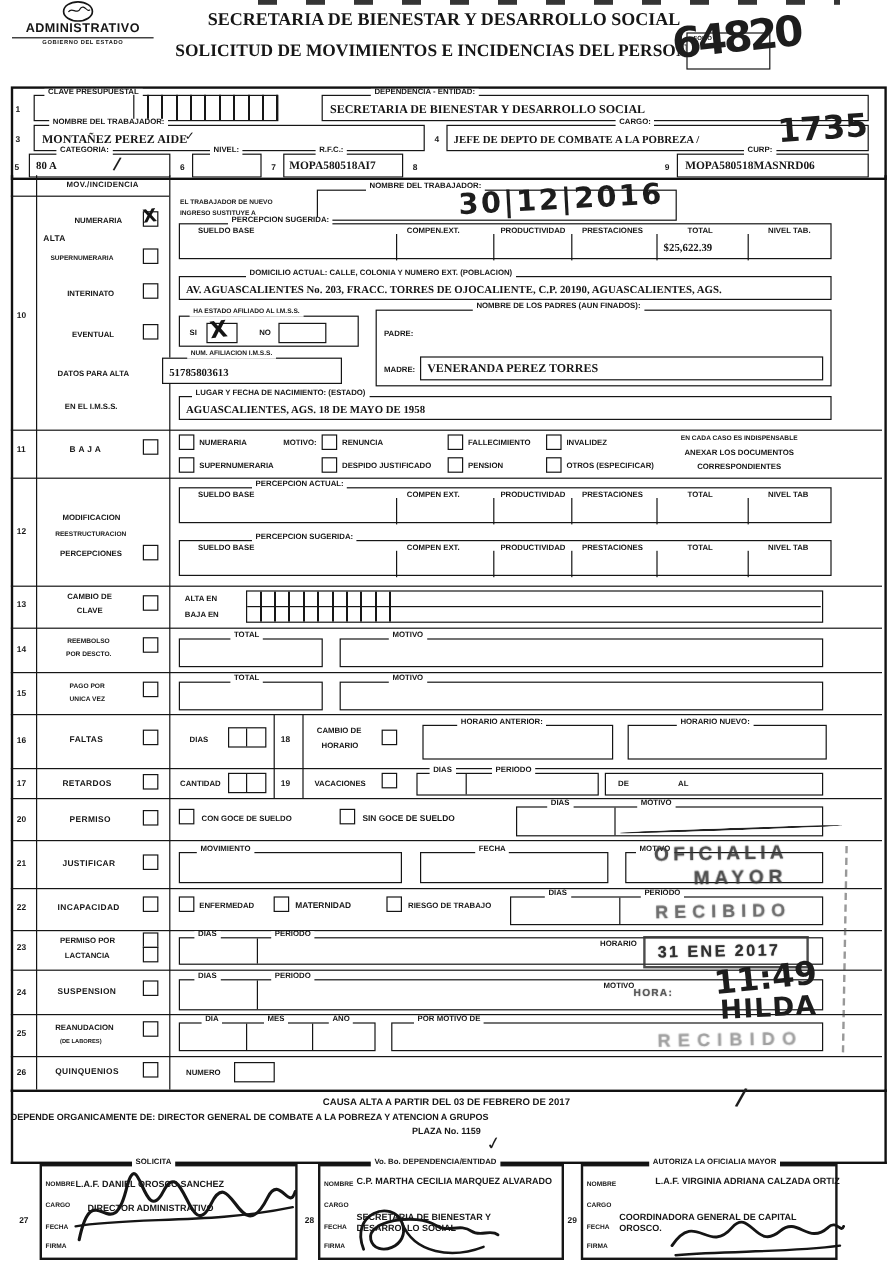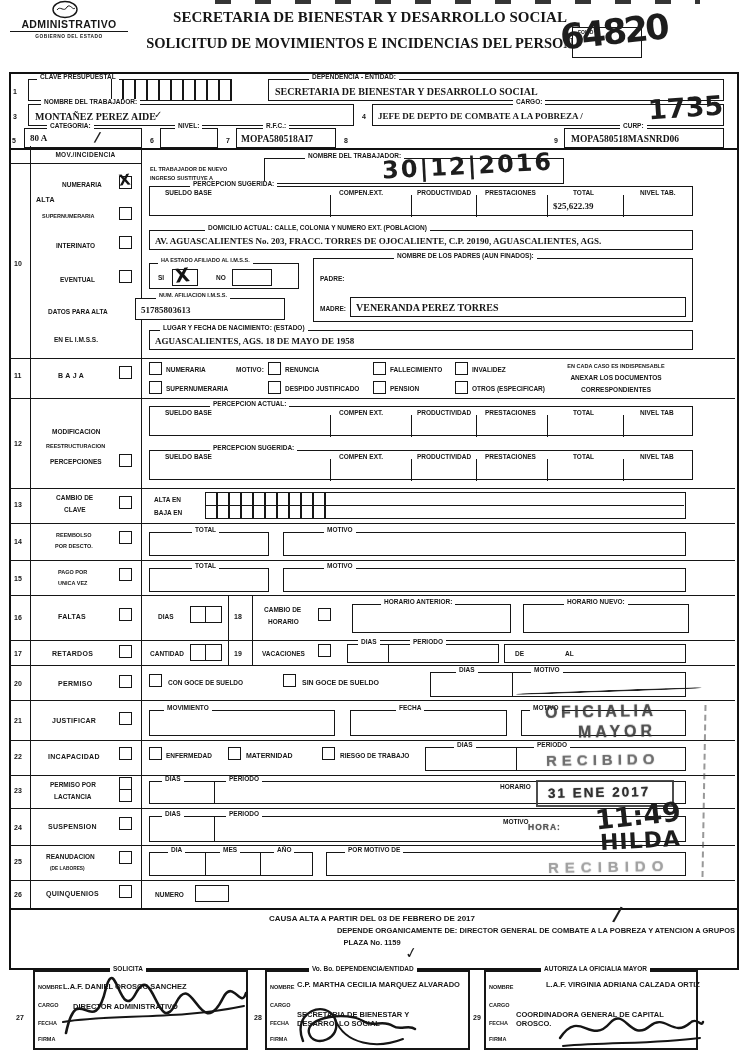--- a/index.html
+++ b/index.html
@@ -413,21 +413,21 @@
   <div class="cb" style="left:119px;top:885px;"></div>
   <span class="l" style="left:155px;top:891px;">NUMERO</span>
   <div class="fb" style="left:195px;top:885px;width:34px;height:17px;"></div>
 
   <div class="stamp" style="left:545px;top:703px;font-size:16px;letter-spacing:3.5px;opacity:.85;transform:rotate(-1deg);filter:blur(.3px);">OFICIALIA</div>
   <div class="stamp" style="left:578px;top:723px;font-size:16px;letter-spacing:4px;opacity:.85;transform:rotate(-1deg);filter:blur(.3px);">MAYOR</div>
   <div class="stamp" style="left:546px;top:751px;font-size:15px;letter-spacing:5px;opacity:.7;filter:blur(.4px);transform:rotate(-1deg);">RECIBIDO</div>
   <div class="abs" style="left:703px;top:705px;width:0;height:172px;border-left:2px dashed #444;opacity:.55;transform:rotate(1deg);"></div>
 
   <div class="abs" style="left:9px;top:914px;width:726px;text-align:center;font:700 8px 'Liberation Sans',sans-serif;">CAUSA ALTA A PARTIR DEL 03 DE FEBRERO DE 2017</div>
-  <div class="abs" style="left:9px;top:926px;width:726px;text-align:right;font:700 7.5px 'Liberation Sans',sans-serif;">DEPENDE ORGANICAMENTE DE: DIRECTOR GENERAL DE COMBATE A LA POBREZA Y ATENCION A GRUPOS</div>
+  <div class="abs" style="left:9px;top:926px;width:726px;text-align:left;font:700 7.5px 'Liberation Sans',sans-serif;">DEPENDE ORGANICAMENTE DE: DIRECTOR GENERAL DE COMBATE A LA POBREZA Y ATENCION A GRUPOS</div>
   <div class="abs" style="left:9px;top:938px;width:726px;text-align:center;font:700 7.5px 'Liberation Sans',sans-serif;">PLAZA No. 1159</div>
   <div class="hand" style="left:405px;top:944px;font-size:15px;transform:rotate(-10deg);">✓</div>
   <div class="hand" style="left:614px;top:902px;font-size:20px;transform:rotate(12deg);">/</div>
 
   <span class="n" style="left:16px;top:1014px;">27</span>
   <div class="fb" style="left:33px;top:970px;width:215px;height:80px;border-width:2px;">
     <span class="fl" style="left:75px;">SOLICITA</span>
     <span class="l5" style="left:3px;top:12px;">NOMBRE</span>
     <span class="l5" style="left:3px;top:30px;">CARGO</span>
     <span class="l5" style="left:3px;top:48px;">FECHA</span>

